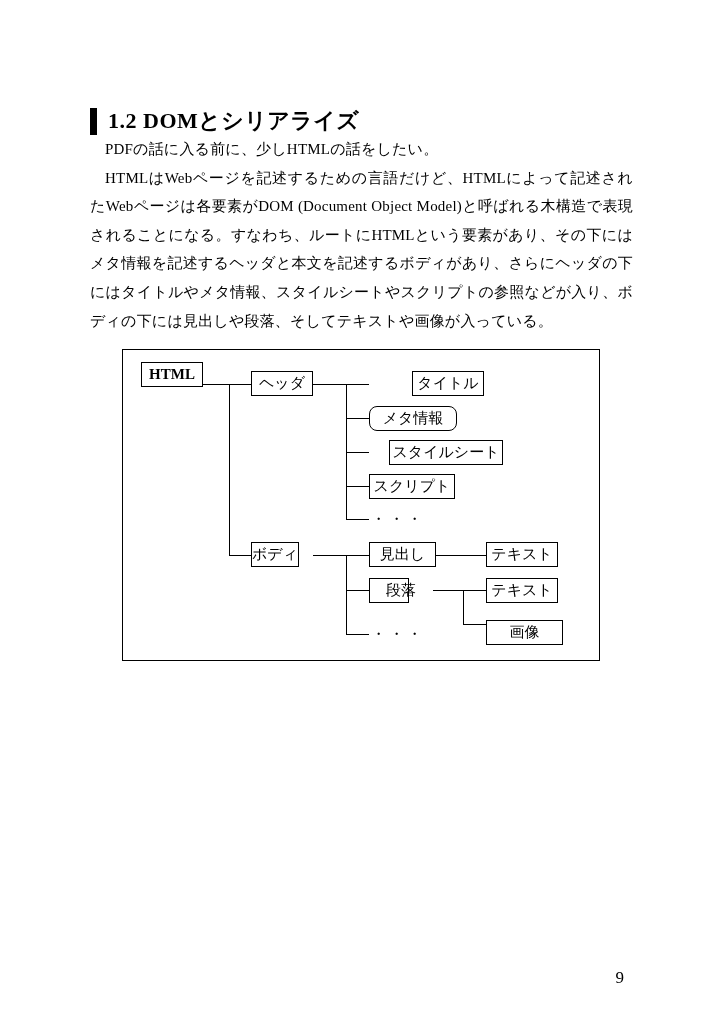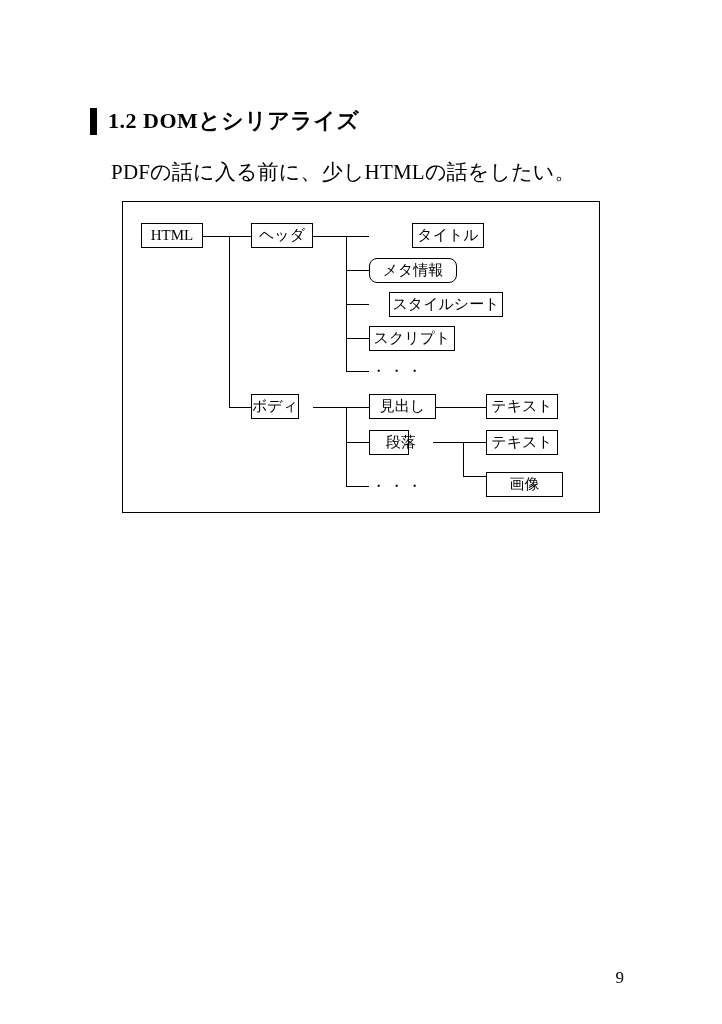--- a/index.html
+++ b/index.html
@@ -3,25 +3,25 @@
 <meta charset="utf-8">
 <style>
   * { margin:0; padding:0; box-sizing:border-box; }
   html, body { background:#ffffff; }
   body { width:722px; height:1024px; overflow:hidden; }
   .page {
     position:relative; width:722px; height:1024px; background:#fff;
     font-family:"Liberation Serif","DejaVu Serif",serif; color:#000;
     padding:108px 89px 0 90px;
   }
-  .heading-row { display:flex; align-items:center; gap:11px; margin-bottom:23px; }
+  .heading-row { display:flex; align-items:center; gap:11px; }
   .heading-bar { width:7px; height:27px; background:#000; flex:0 0 auto; }
   .heading-text { font-size:22px; font-weight:bold; letter-spacing:0.5px; line-height:1.2; }
   p.body-text {
-    font-size:21px; line-height:28.6px; text-align:justify; text-indent:1em;
+    font-size:15px; line-height:28.6px; text-align:justify; text-indent:1em;
     letter-spacing:0.2px;
   }
   .diagram {
     position:relative; width:478px; height:312px; border:1px solid #000;
     margin:14px 0 16px 32px; background:#fff;
   }
   .connectors { position:absolute; left:0; top:0; width:478px; height:312px; }
   .node {
     position:absolute; height:25px; border:1px solid #000; background:#fff;
     font-size:15px; line-height:23px; text-align:center; white-space:nowrap;
@@ -36,31 +36,32 @@
 <body>
 
 <div class="page">
 
   <div class="heading-row">
     <span class="heading-bar"></span>
     <h1 class="heading-text">1.2 DOMとシリアライズ</h1>
   </div>
 
   <p class="body-text">PDFの話に入る前に、少しHTMLの話をしたい。</p>
+  <p class="body-text">HTMLはWebページを記述するための言語だけど、HTMLによって記述されたWebページは各要素がDOM (Document Object Model)と呼ばれる木構造で表現されることになる。すなわち、ルートにHTMLという要素があり、その下にはメタ情報を記述するヘッダと本文を記述するボディがあり、さらにヘッダの下にはタイトルやメタ情報、スタイルシートやスクリプトの参照などが入り、ボディの下には見出しや段落、そしてテキストや画像が入っている。</p>
 
   <div class="diagram">
     <svg class="connectors" viewBox="0 0 478 312" shape-rendering="crispEdges">
       <path d="M80,34 H128 M106,34 V205 M106,205 H128
                M190,34 H246 M223,34 V169 M223,68 H246 M223,102 H246 M223,136 H246 M223,169 H246
                M190,205 H246 M223,205 V284 M223,240 H246 M223,284 H246
                M313,205 H363
                M310,240 H363 M340,240 V274 M340,274 H363" fill="none" stroke="#000" stroke-width="1"></path>
     </svg>
 
-    <div class="node" style="left:18px;  top:21px;  width:62px;">HTML</div>
+    <div class="node" style="left:18px;  top:12px;  width:62px;font-weight:bold;">HTML</div>
     <div class="node" style="left:128px; top:21px;  width:62px;">ヘッダ</div>
     <div class="node" style="left:246px; top:21px;  width:72px;margin-left:43px;">タイトル</div>
     <div class="node" style="left:246px; top:56px;  width:88px;border-radius:8px;">メタ情報</div>
     <div class="node" style="left:246px; top:90px;  width:114px;margin-left:20px;">スタイルシート</div>
     <div class="node" style="left:246px; top:124px; width:86px;">スクリプト</div>
     <div class="ellipsis-node" style="left:248px; top:157px;">・・・</div>
 
     <div class="node" style="left:128px; top:192px; width:48px;">ボディ</div>
     <div class="node" style="left:246px; top:192px; width:67px;">見出し</div>
     <div class="node" style="left:363px; top:192px; width:72px;">テキスト</div>

